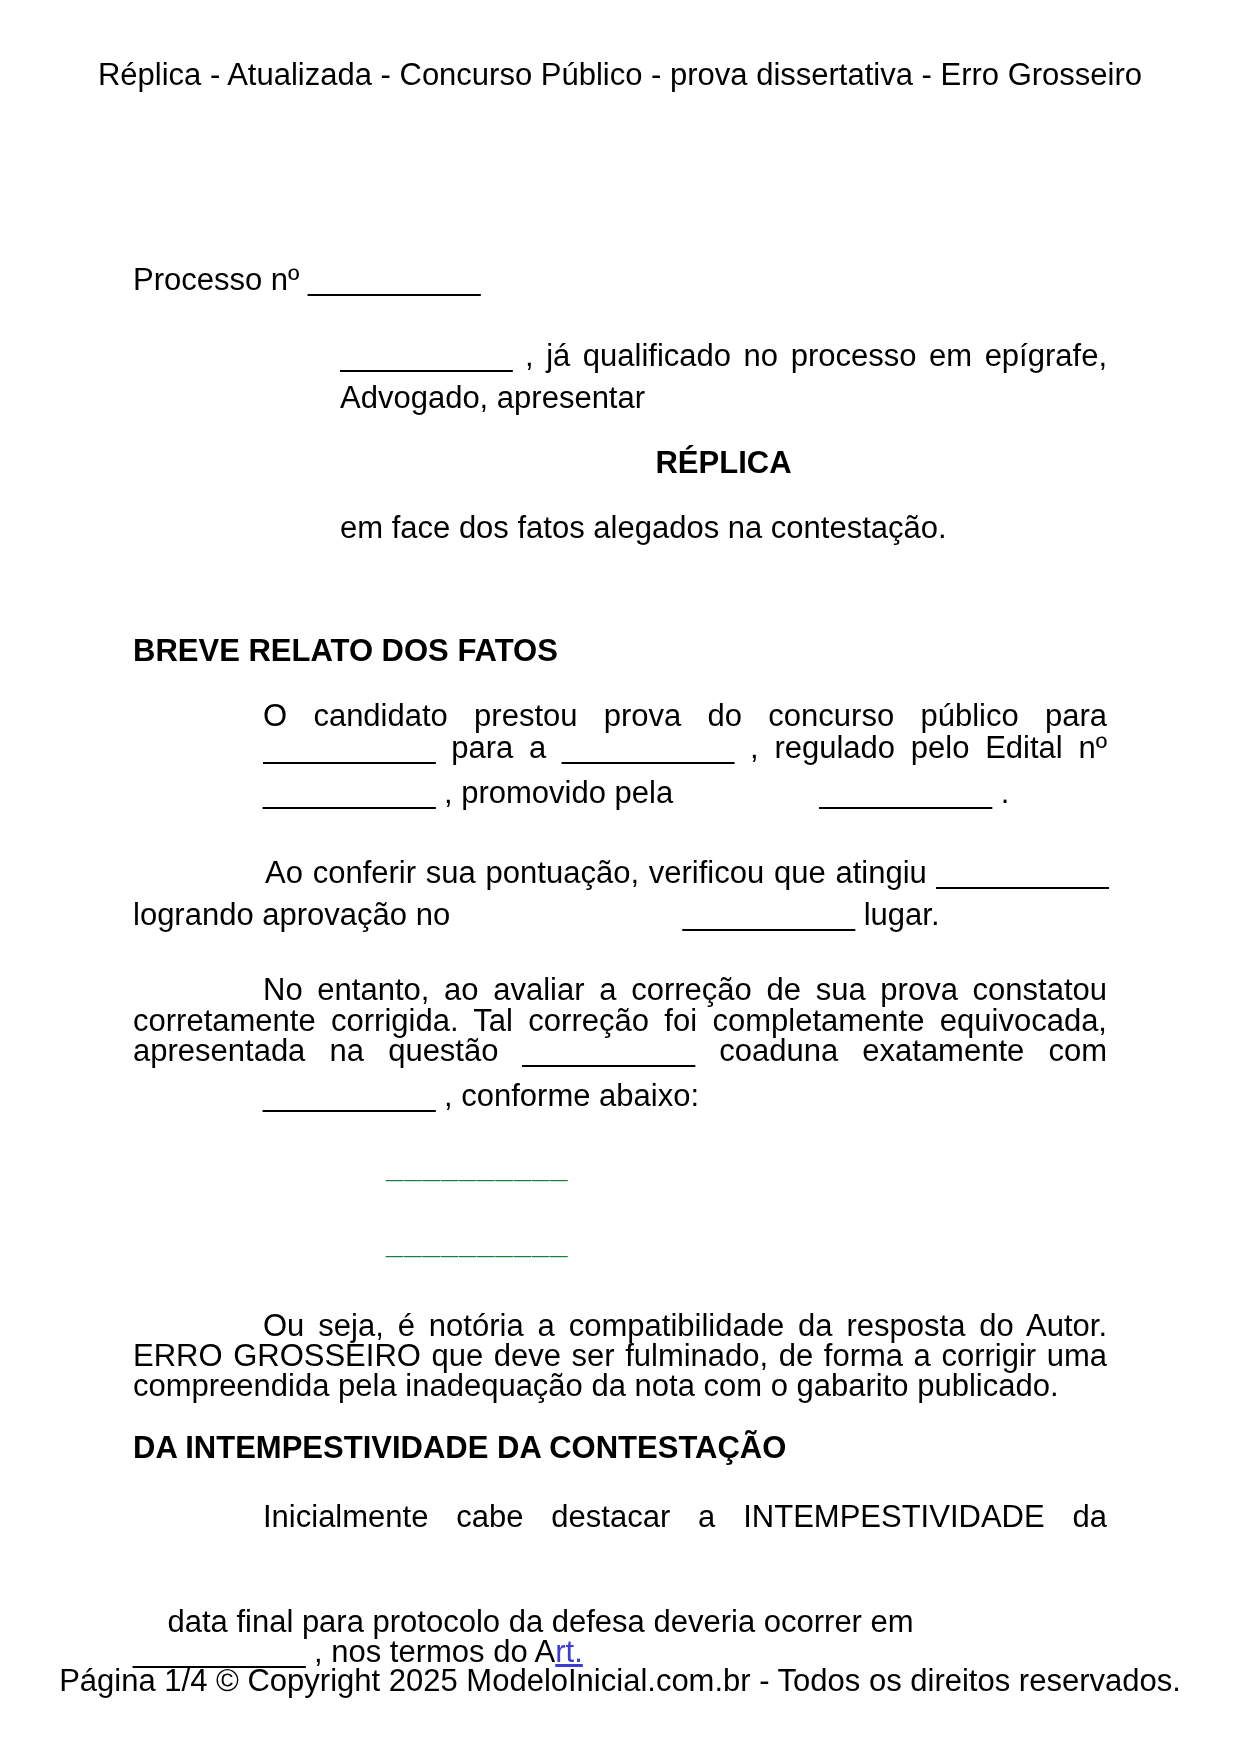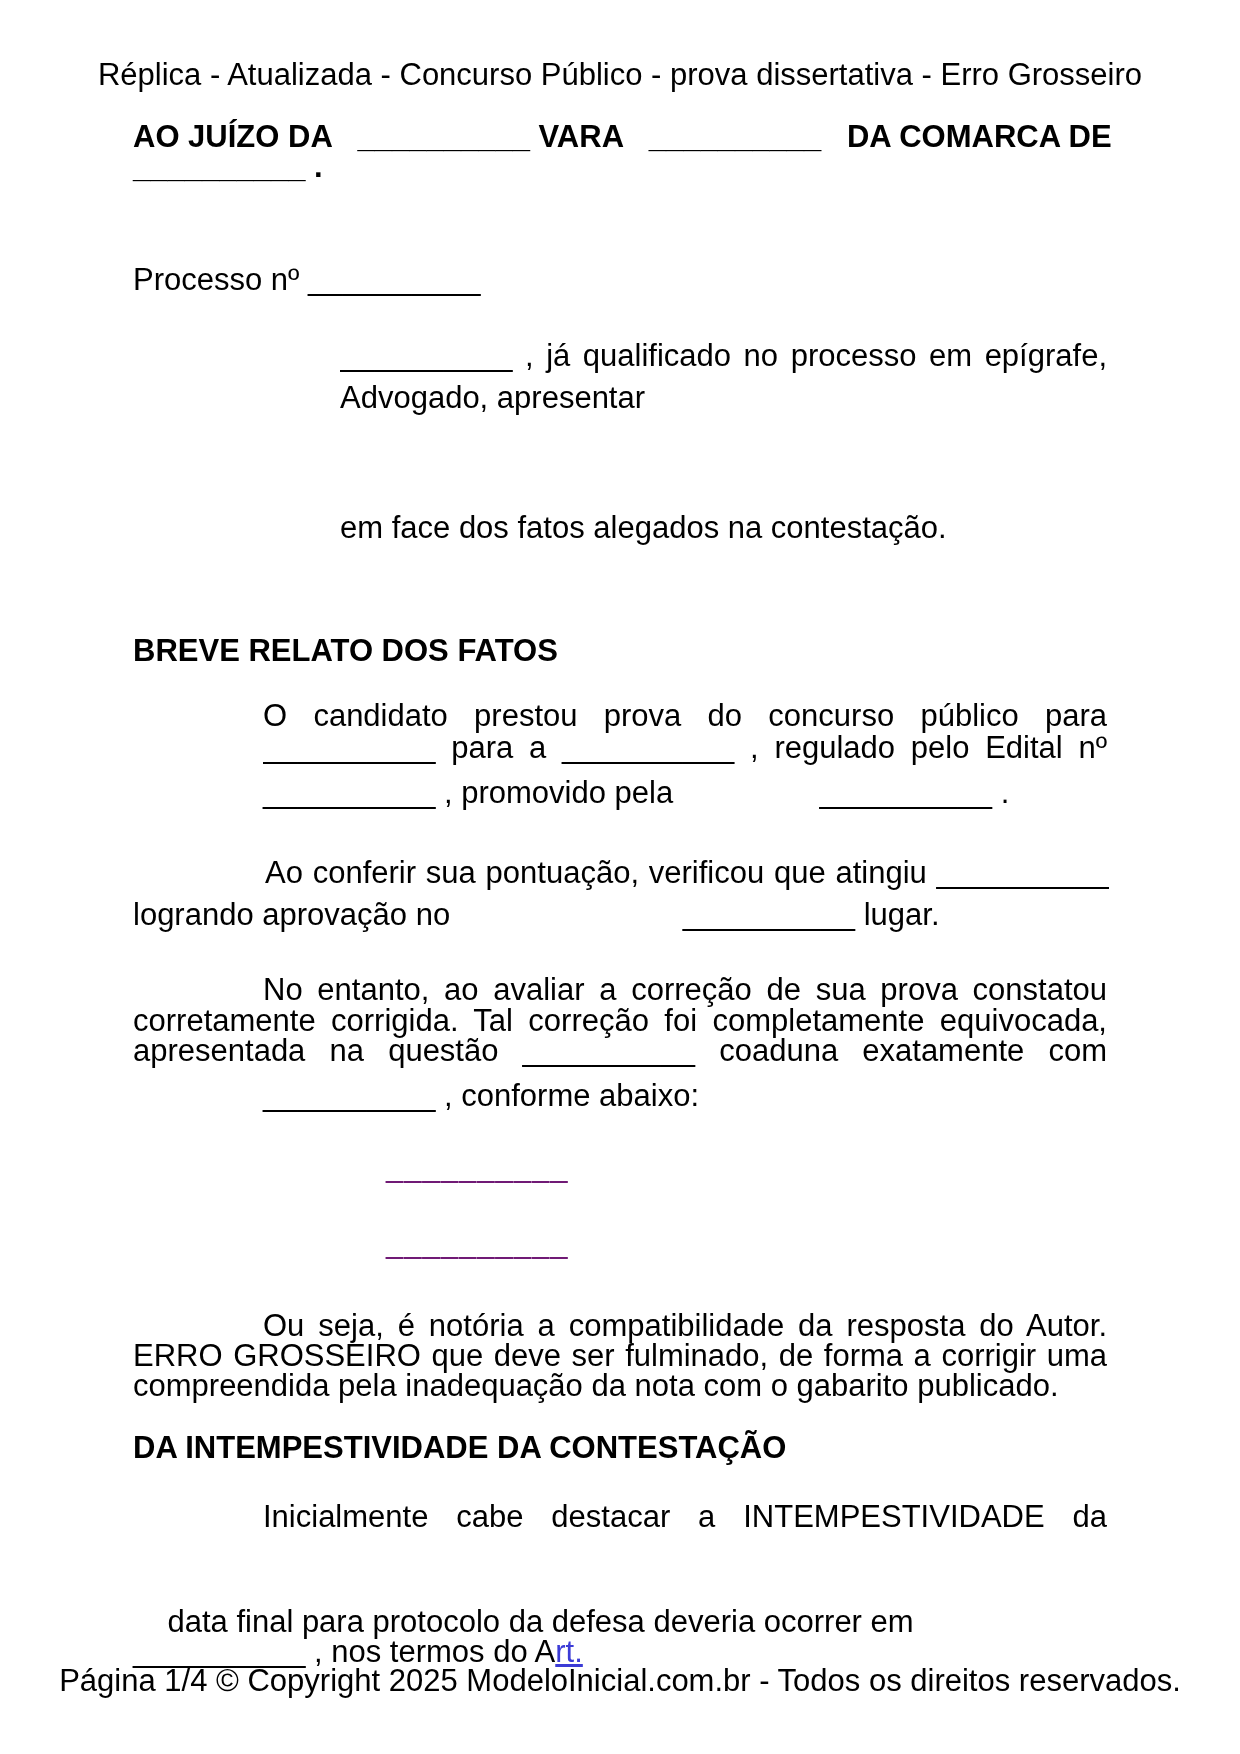--- a/index.html
+++ b/index.html
@@ -22,38 +22,38 @@
   
   .j {
     white-space: normal;
     text-align: justify;
     text-align-last: justify;
     height: 32px;
     overflow: hidden;
   }
   .b { font-weight: bold; }
   .c { text-align: center; }
-  .blank-line { color: #701a75; letter-spacing: 1px; }
+  .blank-line { color: #15803d; letter-spacing: 1px; font-weight: bold; }
   .link { color: var(--link-color, #3b3bd6); text-decoration: underline; cursor: pointer; }
 </style>
 </head>
 <body>
 
 <div class="page">
 
   <div class="line c" style="top:60px; left:0; width:1240px;">Réplica - Atualizada - Concurso Público - prova dissertativa - Erro Grosseiro</div>
 
-  <div class="line b" style="top:122px; left:133px; width:990px;">AO JUÍZO DA   __________ VARA   __________   DA COMARCA DE   __________ .</div>
 
   <div class="line" style="top:265px; left:133px;">Processo nº __________</div>
 
   <div class="line j" style="top:341px; left:340px; width:767px;">__________ , já qualificado no processo em epígrafe, vem por meio de seu</div>
 
   <div class="line" style="top:383px; left:340px;">Advogado, apresentar</div>
 
+  <div class="line b c" style="top:448px; left:340px; width:767px;">RÉPLICA</div>
 
   <div class="line" style="top:513px; left:340px;">em face dos fatos alegados na contestação.</div>
 
   <div class="line b" style="top:636px; left:133px;">BREVE RELATO DOS FATOS</div>
 
   <div class="line j" style="top:701px; left:263px; width:844px;">O candidato prestou prova do concurso público para provimento ao Cargo de</div>
 
   <div class="line j" style="top:733px; left:263px; width:844px;">__________ para a __________ , regulado pelo Edital nº</div>
 
   <div class="line" style="top:778px; left:263px;">__________ , promovido pela                 __________ .</div>

